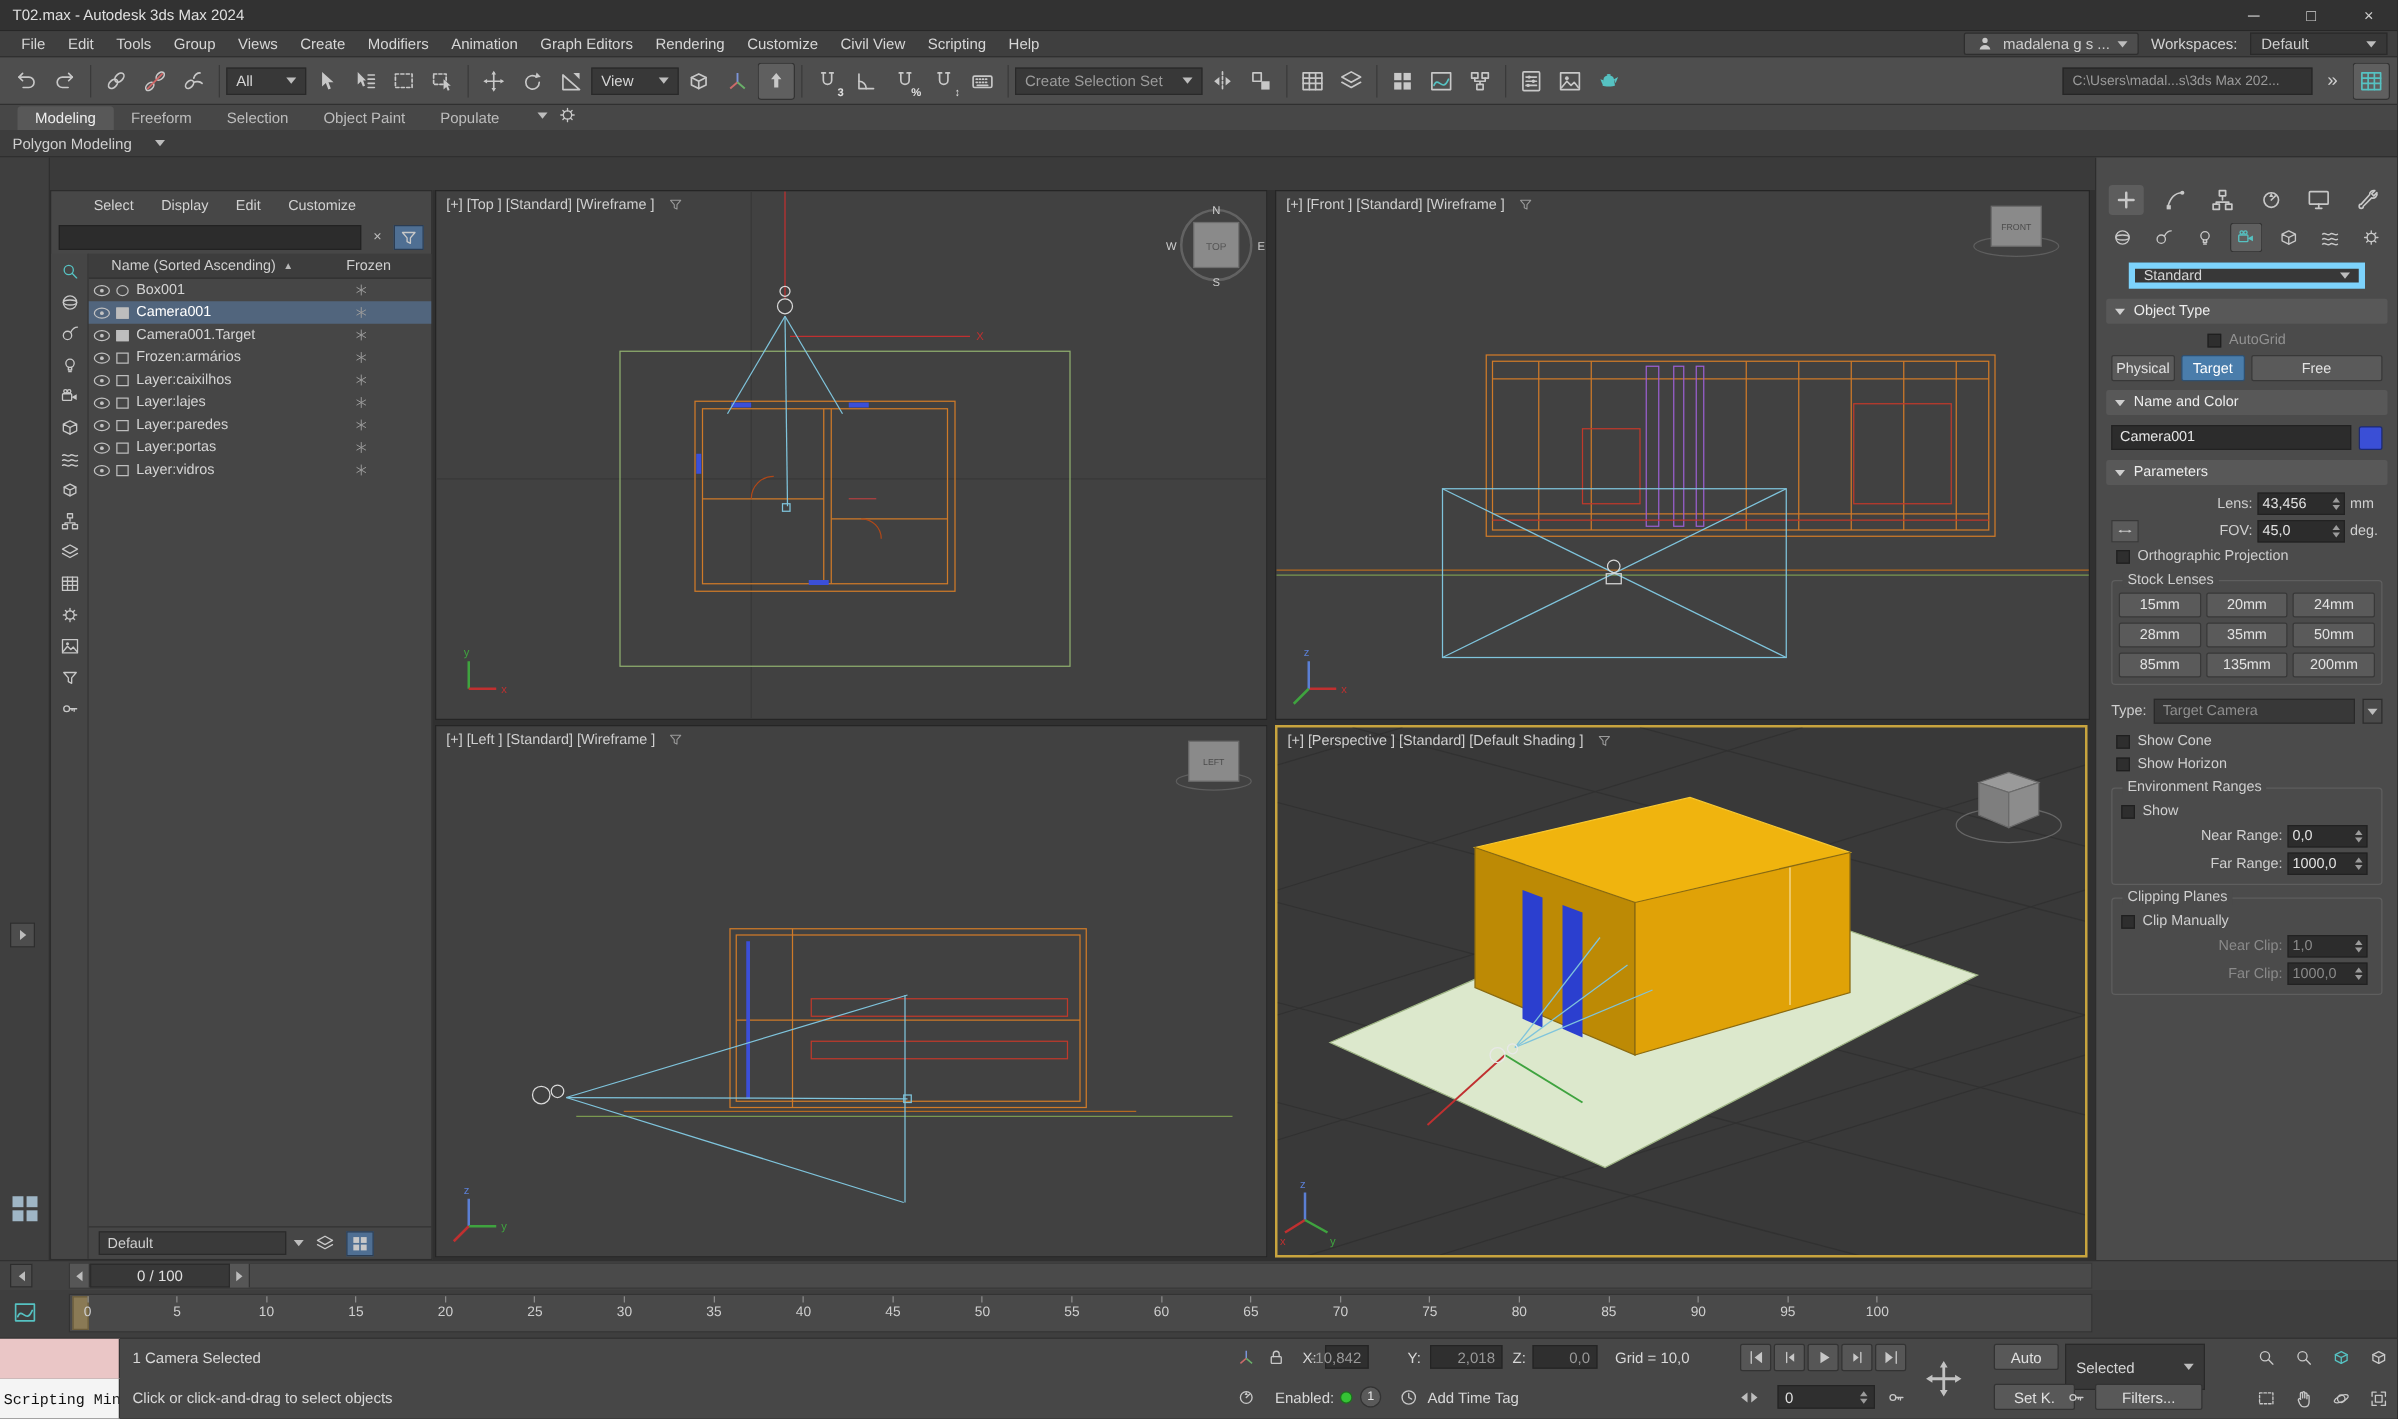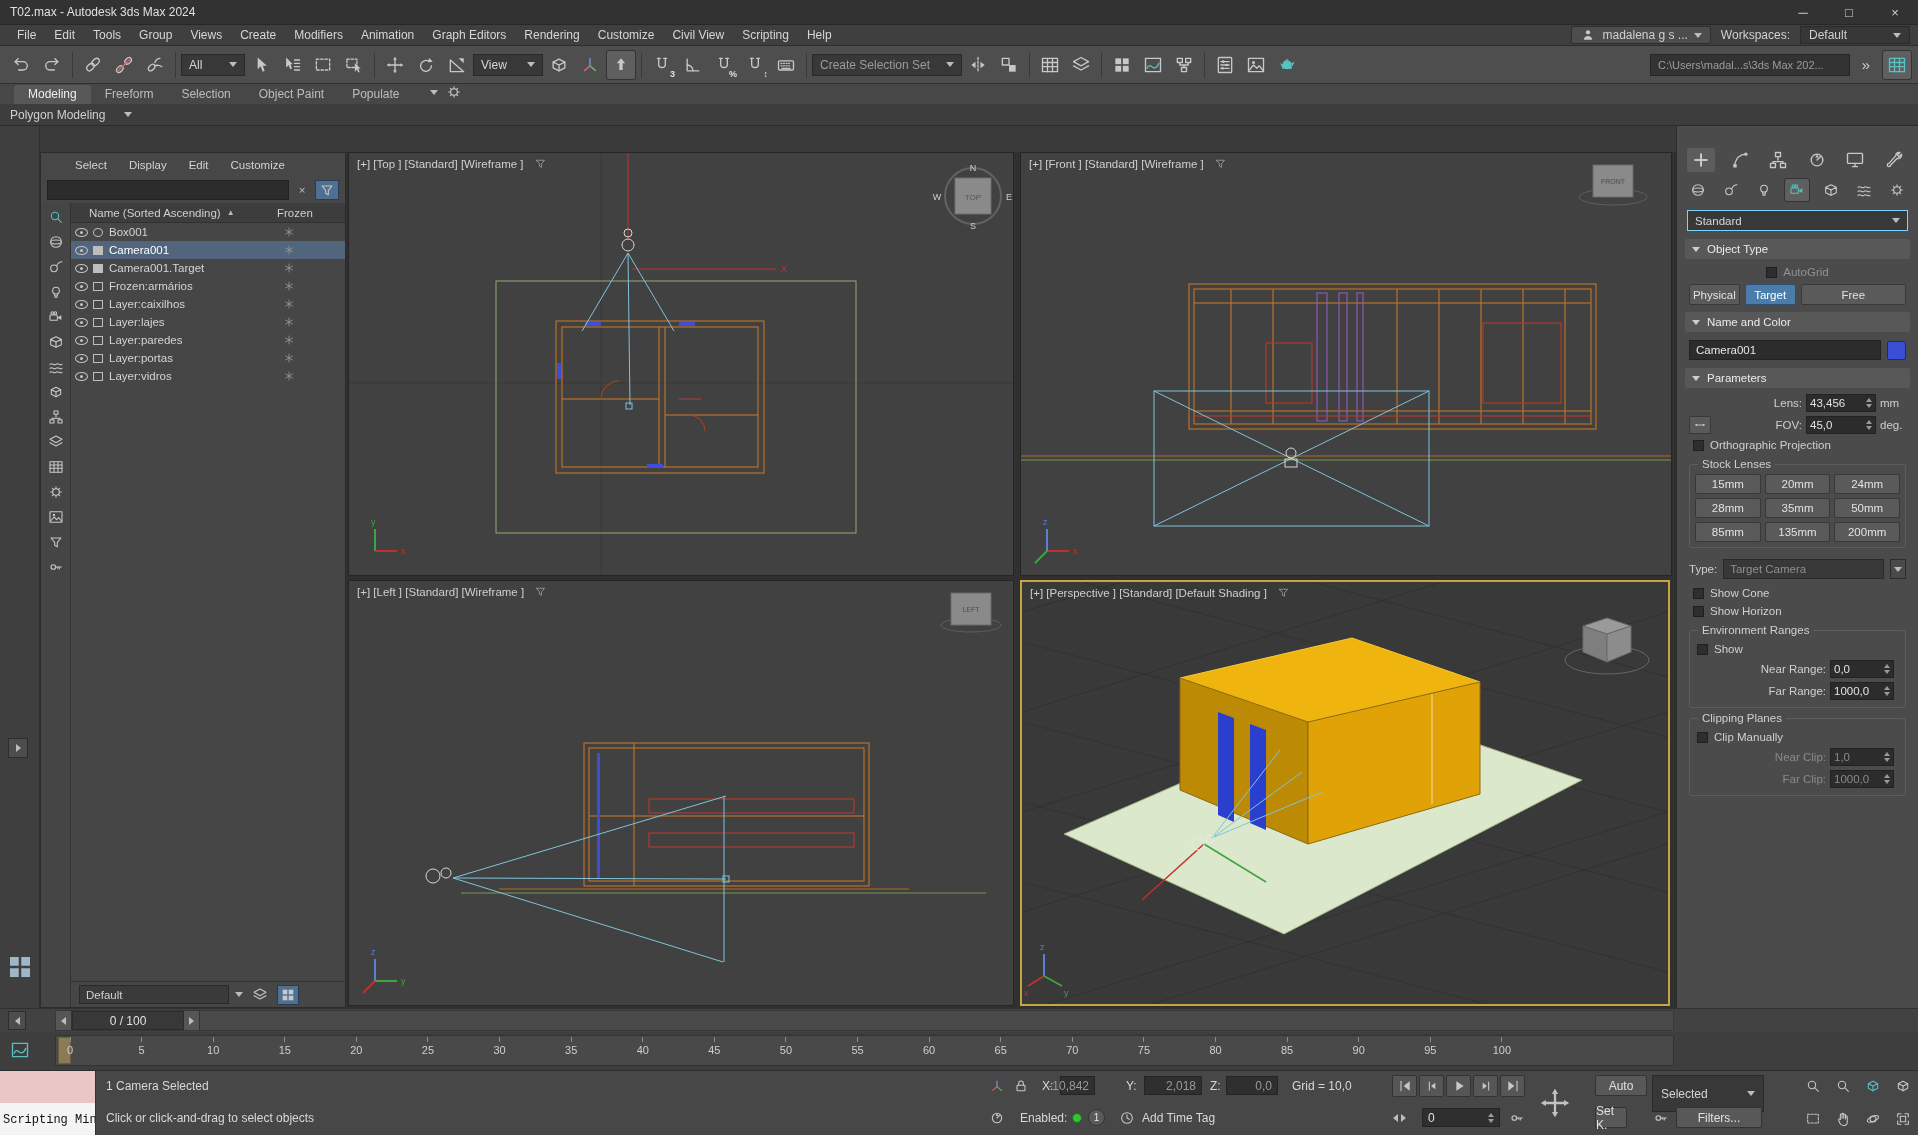--- a/index.html
+++ b/index.html
@@ -84,21 +84,21 @@
 .vplabel{position:absolute;left:8px;top:4px;color:#cfcfcf;font-size:11.5px;z-index:4;display:flex;align-items:center;gap:10px}
 .vpsvg{position:absolute;left:0;top:0}
 
 .cmdpanel{position:absolute;left:1676px;top:0;width:242px;height:882px;background:#4b4b4b;border-left:1px solid #2d2d2d;padding:22px 6px 0;font-size:11.5px;overflow:hidden}
 .cp-tabs{display:flex;justify-content:space-between;padding:0 4px;margin-bottom:6px}
 .cp-tab{width:28px;height:24px;display:flex;align-items:center;justify-content:center;border-radius:3px}
 .cp-tab.on{background:#5d5d5d}
 .cp-cats{display:flex;justify-content:space-between;padding:0 2px;margin-bottom:8px}
 .cp-cat{width:26px;height:24px;display:flex;align-items:center;justify-content:center;border-radius:3px}
 .cp-cat.on{background:#5f5f5f;box-shadow:inset 0 0 0 1px #333}
-.cp-dd{height:21px;background:#383838;border:1px solid #7dd3fc;display:flex;align-items:center;margin:0 4px 8px;padding:0 7px;color:#d6d6d6}
+.cp-dd{height:21px;background:#383838;border:5px solid #7dd3fc;display:flex;align-items:center;margin:0 20px 8px;padding:0 7px;color:#d6d6d6}
 .cp-dd .sp{flex:1}
 .rollout{height:20px;background:#585858;border-radius:2px;display:flex;align-items:center;gap:7px;padding:0 7px;margin:4px 2px;color:#ececec;font-weight:normal}
 .rcaret{width:0;height:0;border-left:4px solid transparent;border-right:4px solid transparent;border-top:5px solid #cfcfcf}
 .cbrow{display:flex;align-items:center;gap:6px;padding:3px 10px;color:#cfcfcf}
 .cbrow.dim{color:#929292}
 .cbrow.center{justify-content:center}
 .cbox{width:11px;height:11px;background:#2e2e2e;border:1px solid #1f1f1f;flex:none}
 .btnrow{display:flex;gap:5px;padding:3px 6px}
 .cbtn{flex:1;height:21px;background:#5a5a5a;border:1px solid #383838;border-radius:2px;display:flex;align-items:center;justify-content:center;color:#e2e2e2}
 .cbtn.active{background:#4a7dab;border-color:#2f5070;color:#fff}
@@ -1457,21 +1457,21 @@
         <span class="spin">
             <i class="su"></i>
             <i class="sd"></i>
           </span>
       </div>
       <div class="sico" style="left:1506px">
           <svg class="ic sm">
             <use href="#s-key"></use>
           </svg>
         </div>
-      <div class="sbbtn" style="left:1595px;width:32px">
+      <div class="sbbtn" style="left:1595px;width:65px">
           <span>Set K.</span>
         </div>
       <div class="sico" style="left:1650px">
           <svg class="ic sm">
             <use href="#s-key"></use>
           </svg>
         </div>
       <div class="sbbtn" style="left:1676px;width:86px">
           <span>Filters...</span>
         </div>

